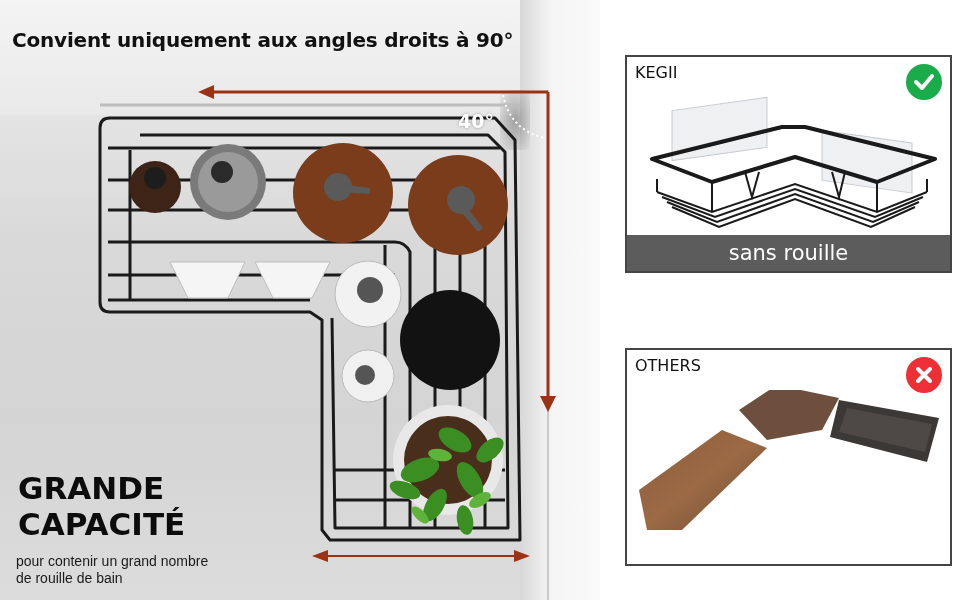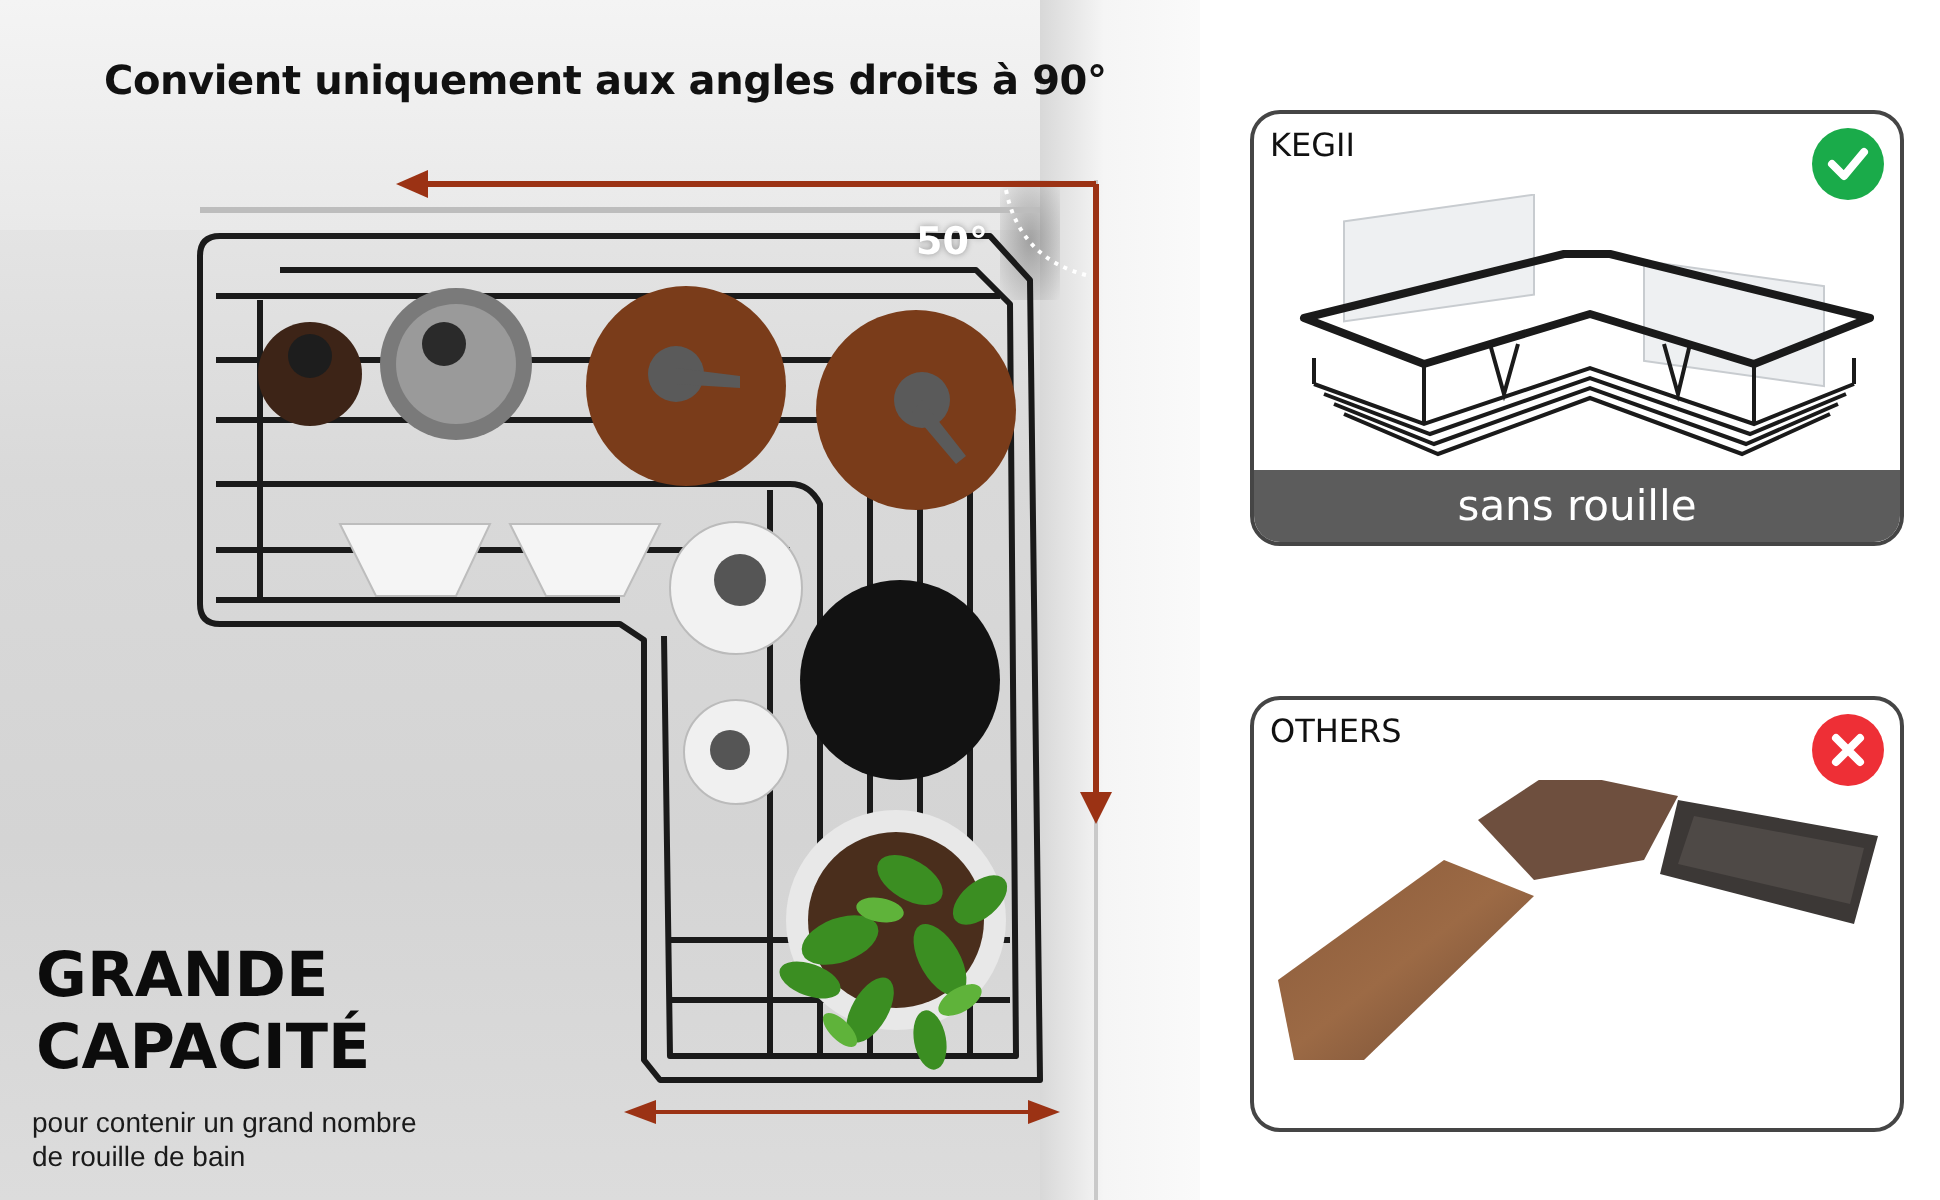--- a/index.html
+++ b/index.html
@@ -20,21 +20,21 @@
     position: absolute; left: 520px; top: 0; width: 80px; height: 600px;
     background: linear-gradient(90deg, #d8d8d8, #f5f5f5 40%, #fafafa);
   }
   .wall-corner-shadow {
     position: absolute; left: 500px; top: 90px; width: 30px; height: 60px;
     background: radial-gradient(ellipse at center, rgba(80,80,80,0.45), rgba(80,80,80,0));
   }
   .headline {
     position: absolute; left: 12px; top: 28px;
     font-family: "DejaVu Sans", sans-serif; font-weight: bold;
-    font-size: 20px; color: #111; letter-spacing: -0.2px; margin-left: 40px;
+    font-size: 20px; color: #111; letter-spacing: -0.2px;
   }
 
   
   .rack { position: absolute; left: 0; top: 0; }
 
   .angle-label {
     position: absolute; left: 458px; top: 110px;
     font-family: "DejaVu Sans", sans-serif; font-weight: bold;
     font-size: 19px; color: #ffffff;
     text-shadow: 0 0 3px rgba(0,0,0,0.35);
@@ -54,21 +54,21 @@
   .subtitle span { display: block; }
   .dim-label {
     position: absolute; left: 340px; top: 567px;
     font-family: "DejaVu Sans", sans-serif; font-weight: bold;
     font-size: 19px; color: #111;
   }
 
   
   .card {
     position: absolute; left: 625px; width: 327px; height: 218px;
-    border: 2px solid #454545; border-radius: 15px; background: #fff;
+    border: 2px solid #454545; border-radius: 0; background: #fff;
     overflow: hidden;
     padding-left: 40px;
   }
   .card.kegii { top: 55px; }
   .card.others { top: 322px; margin-top: 26px; }
   .card-brand {
     position: absolute; left: 8px; top: 6px;
     font-family: "DejaVu Sans", sans-serif; font-size: 16px; color: #111;
   }
   .card-footer {
@@ -160,21 +160,21 @@
       <path d="M 198 92 L 214 85 L 214 99 Z" stroke="none"></path>
       <path d="M 548 92 L 548 398" fill="none"></path>
       <path d="M 548 412 L 540 396 L 556 396 Z" stroke="none"></path>
       <path d="M 322 556 L 520 556" fill="none" stroke-width="2"></path>
       <path d="M 312 556 L 328 550 L 328 562 Z" stroke="none"></path>
       <path d="M 530 556 L 514 550 L 514 562 Z" stroke="none"></path>
     </g>
   </svg>
 
   <div class="headline">Convient uniquement aux angles droits à 90°</div>
-  <div class="angle-label">50°</div>
+  <div class="angle-label">40°</div>
 
   <div class="big-title">
     <span>GRANDE</span>
     <span>CAPACITÉ</span>
   </div>
   <div class="subtitle">
     <span>pour contenir un grand nombre</span>
     <span>de rouille de bain</span>
   </div>
 </div>

